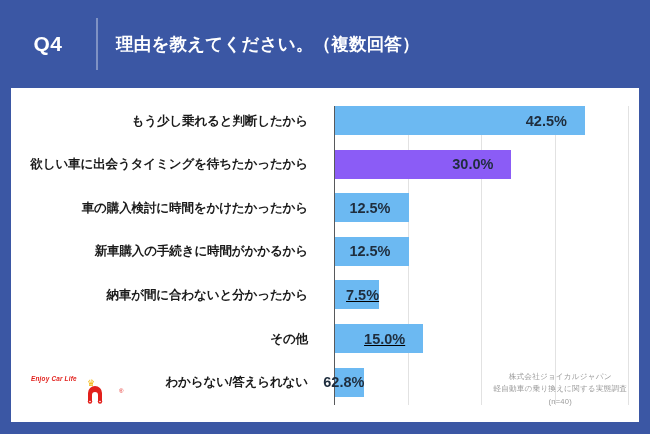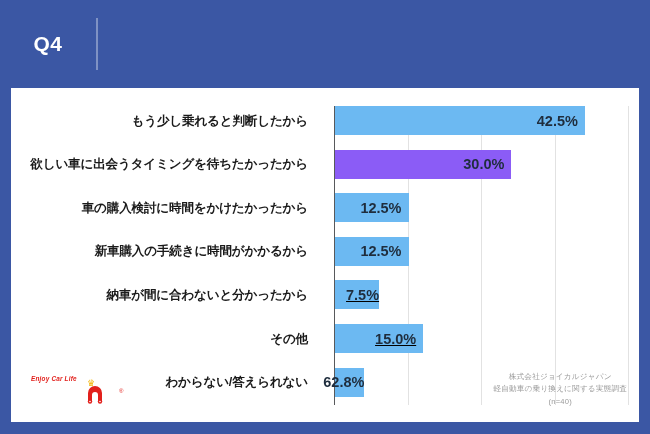--- a/index.html
+++ b/index.html
@@ -110,21 +110,21 @@
     background: #6cb9f2;
     display: flex;
     align-items: center;
     justify-content: flex-end;
     box-sizing: border-box;
   }
   .bar-value {
     font-size: 14.5px;
     font-weight: bold;
     color: #1f2d3d;
-    padding-right: 7px;
+    padding-right: 18px;
     white-space: nowrap;
   }
   .bar-value.overflow {
     padding-right: 0;
     padding-left: 3px;
   }
 
   
   #credit {
     position: absolute;
@@ -192,20 +192,21 @@
 </style>
 </head>
 <body>
 
 <div id="slide">
 
   <div id="header">
     <div id="q-number">Q4</div>
     <div id="q-divider"></div>
     <div id="q-title">
+      <span class="tline">理由を教えてください。（複数回答）</span>
     </div>
   </div>
 
   <div id="panel">
     <div id="chart">
       <div id="gridlines">
           <div class="gridline" style="left: 396.5px; top: 14px; height: 299.2px;"></div>
           <div class="gridline" style="left: 470px; top: 14px; height: 299.2px;"></div>
           <div class="gridline" style="left: 543.5px; top: 14px; height: 299.2px;"></div>
           <div class="gridline" style="left: 617px; top: 14px; height: 299.2px;"></div>

